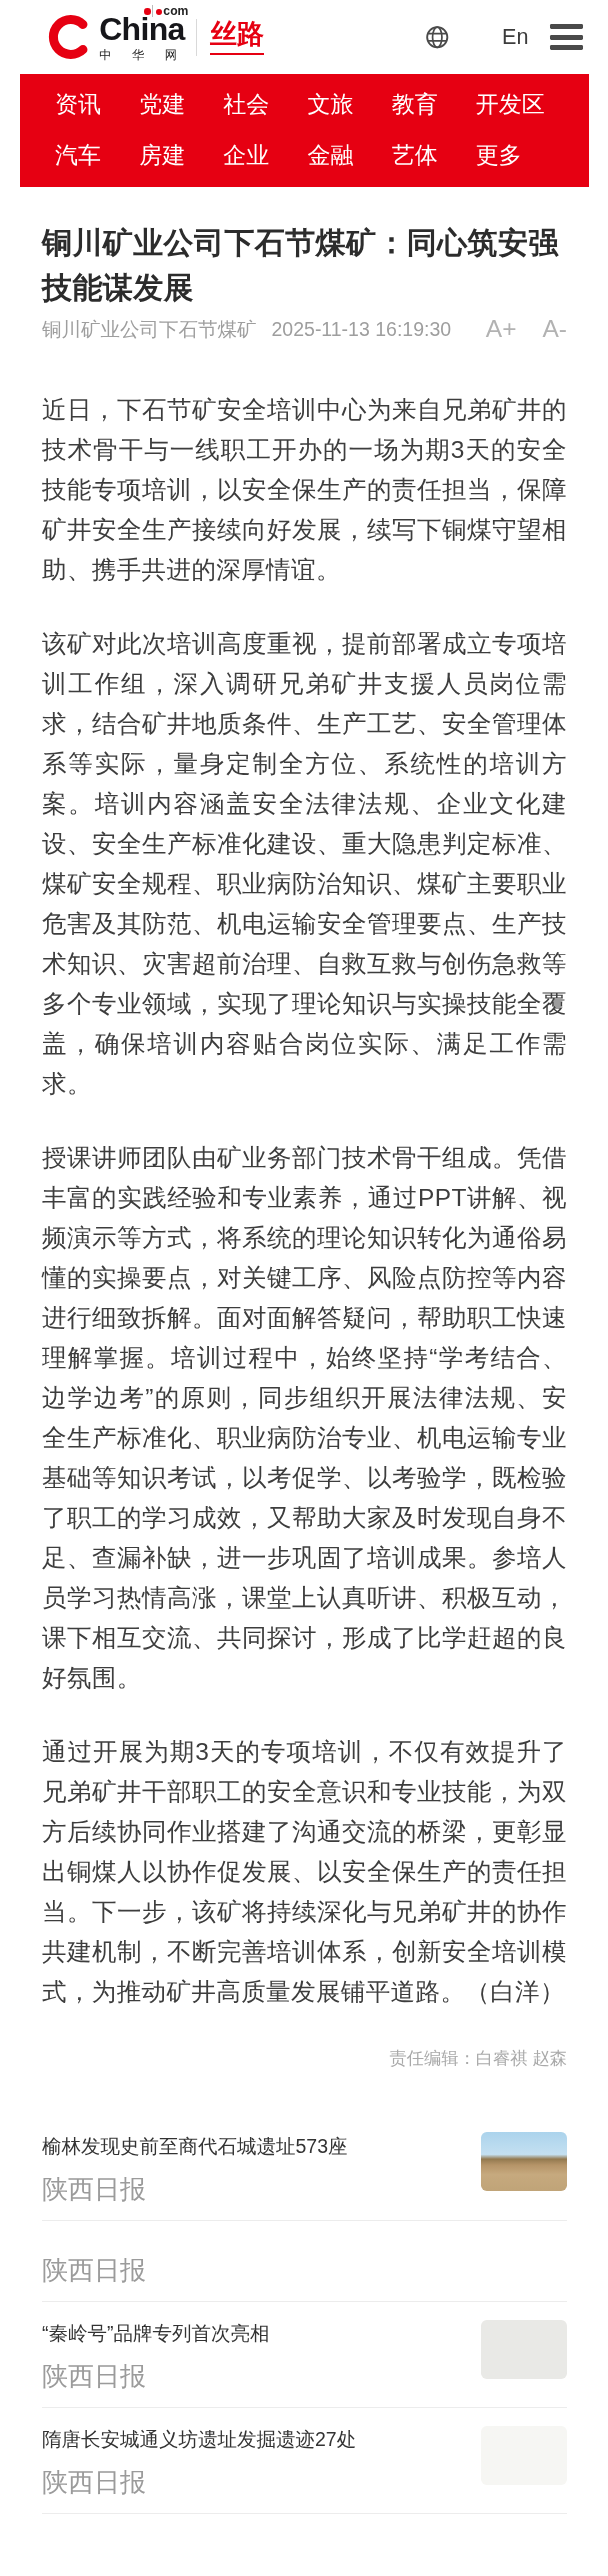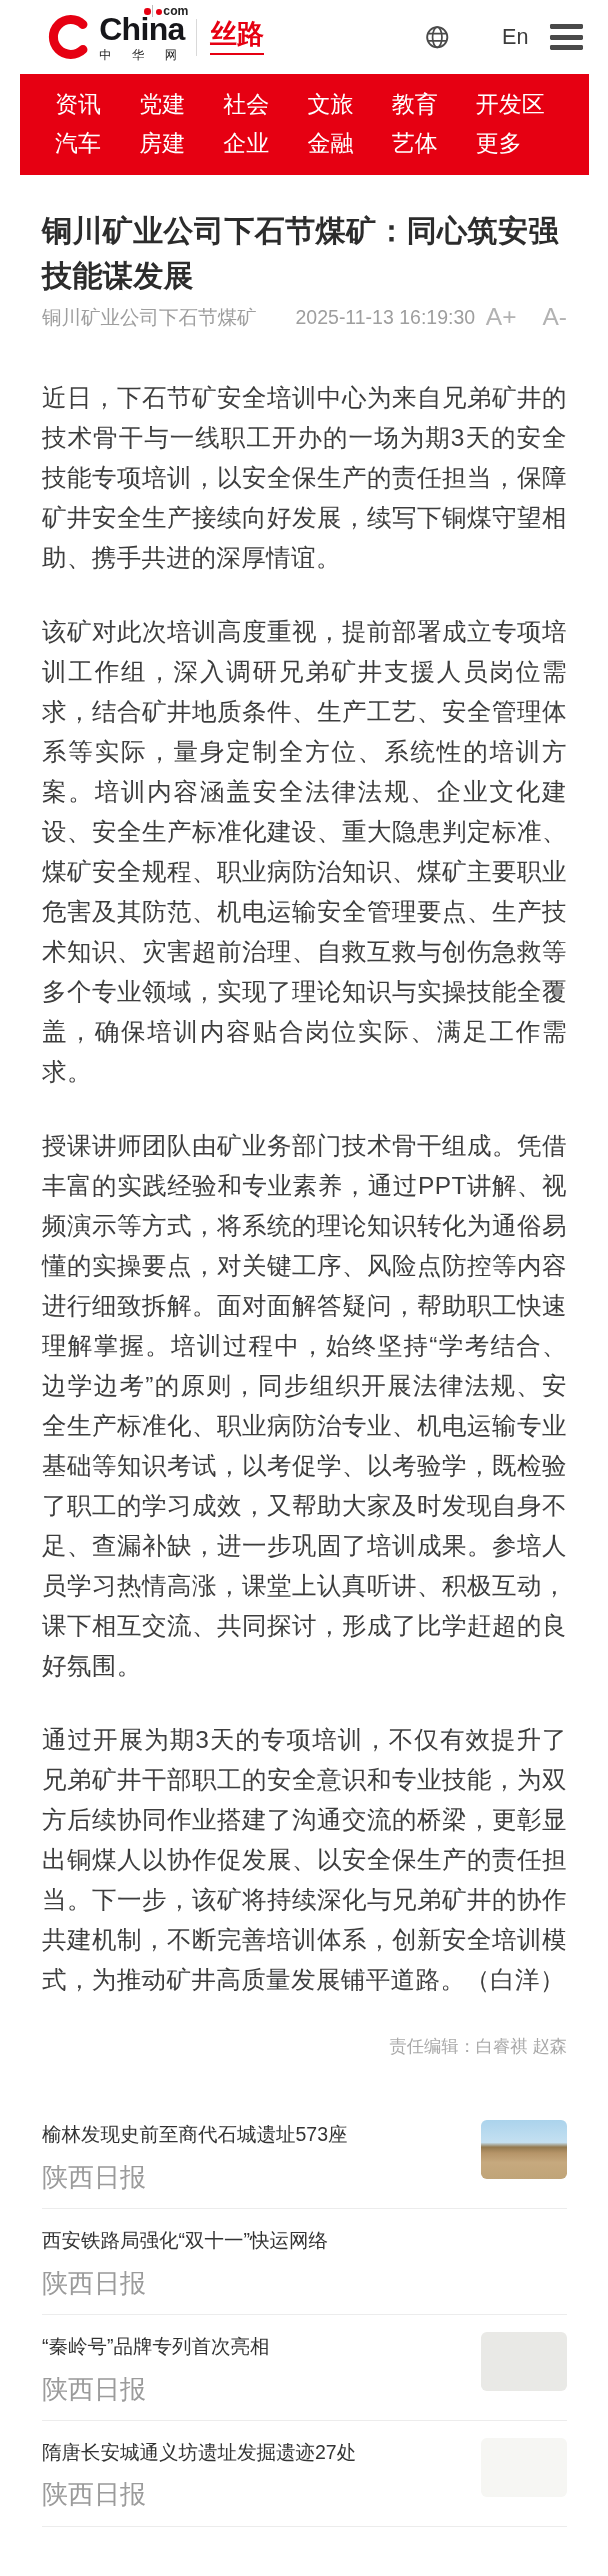--- a/index.html
+++ b/index.html
@@ -28,30 +28,30 @@
   }
   .header-right{margin-left:auto;display:flex;align-items:center;gap:11.5px;}
   .lang-toggle{display:flex;align-items:center;gap:4.3px;cursor:pointer;}
   .lang-label{font-size:21.6px;color:#3c3c3c;margin-left:48px;}
   .hamburger{display:flex;flex-direction:column;gap:5.8px;margin-left:10px;cursor:pointer;}
   .hamburger span{display:block;width:33px;height:5px;background:#4a4a4a;border-radius:1.4px;}
   
   .main-nav{
     margin:0 20px;background:#e60012;
     padding:17.3px 29px 19px 35px;box-sizing:border-box;
-    display:grid;grid-template-columns:repeat(6,1fr);row-gap:13px;
+    display:grid;grid-template-columns:repeat(6,1fr);row-gap:25px;
   }
   .nav-item{color:#fff;font-size:23px;line-height:26px;text-align:left;cursor:pointer;white-space:nowrap;}
   
   .article{padding:0 42px;box-sizing:border-box;}
   .article-title{
     margin:33px 0 7.2px;font-size:30px;line-height:45px;font-weight:bold;color:#2c2c2c;letter-spacing:0.4px;
   }
   .meta-row{display:flex;align-items:flex-end;}
-  .meta-left{display:flex;gap:39px;color:#9e9e9e;font-size:19.5px;line-height:24.5px;}
+  .meta-left{display:flex;gap:15px;color:#9e9e9e;font-size:19.5px;line-height:24.5px;}
   .font-controls{margin-left:auto;display:flex;gap:26px;color:#b2b2b2;font-size:24.5px;line-height:24.5px;}
   .font-btn{cursor:pointer;}
   .article-body{margin-top:48px;}
   .article-body p{
     margin:0 0 34px;font-size:24.5px;line-height:40px;color:#3d3d3d;
     text-align:justify;letter-spacing:0.4px;
   }
   .editor-line{text-align:right;color:#a9a9a9;font-size:17.3px;margin-top:8.6px;}
   
   .recommend{margin-top:45px;padding:0 42px;box-sizing:border-box;}
@@ -159,21 +159,20 @@
     <div class="rec-item">
       <div class="rec-texts">
         <div class="rec-title">榆林发现史前至商代石城遗址573座</div>
         <div class="rec-source">陕西日报</div>
       </div>
       <div class="rec-thumb thumb-photo"></div>
     </div>
 
     <div class="rec-item">
       <div class="rec-texts">
-        <div class="rec-title">西安铁路局强化“双十一”快运网络</div>
         <div class="rec-source">陕西日报</div>
       </div>
     </div>
 
     <div class="rec-item">
       <div class="rec-texts">
         <div class="rec-title">“秦岭号”品牌专列首次亮相</div>
         <div class="rec-source">陕西日报</div>
       </div>
       <div class="rec-thumb thumb-gray"></div>

